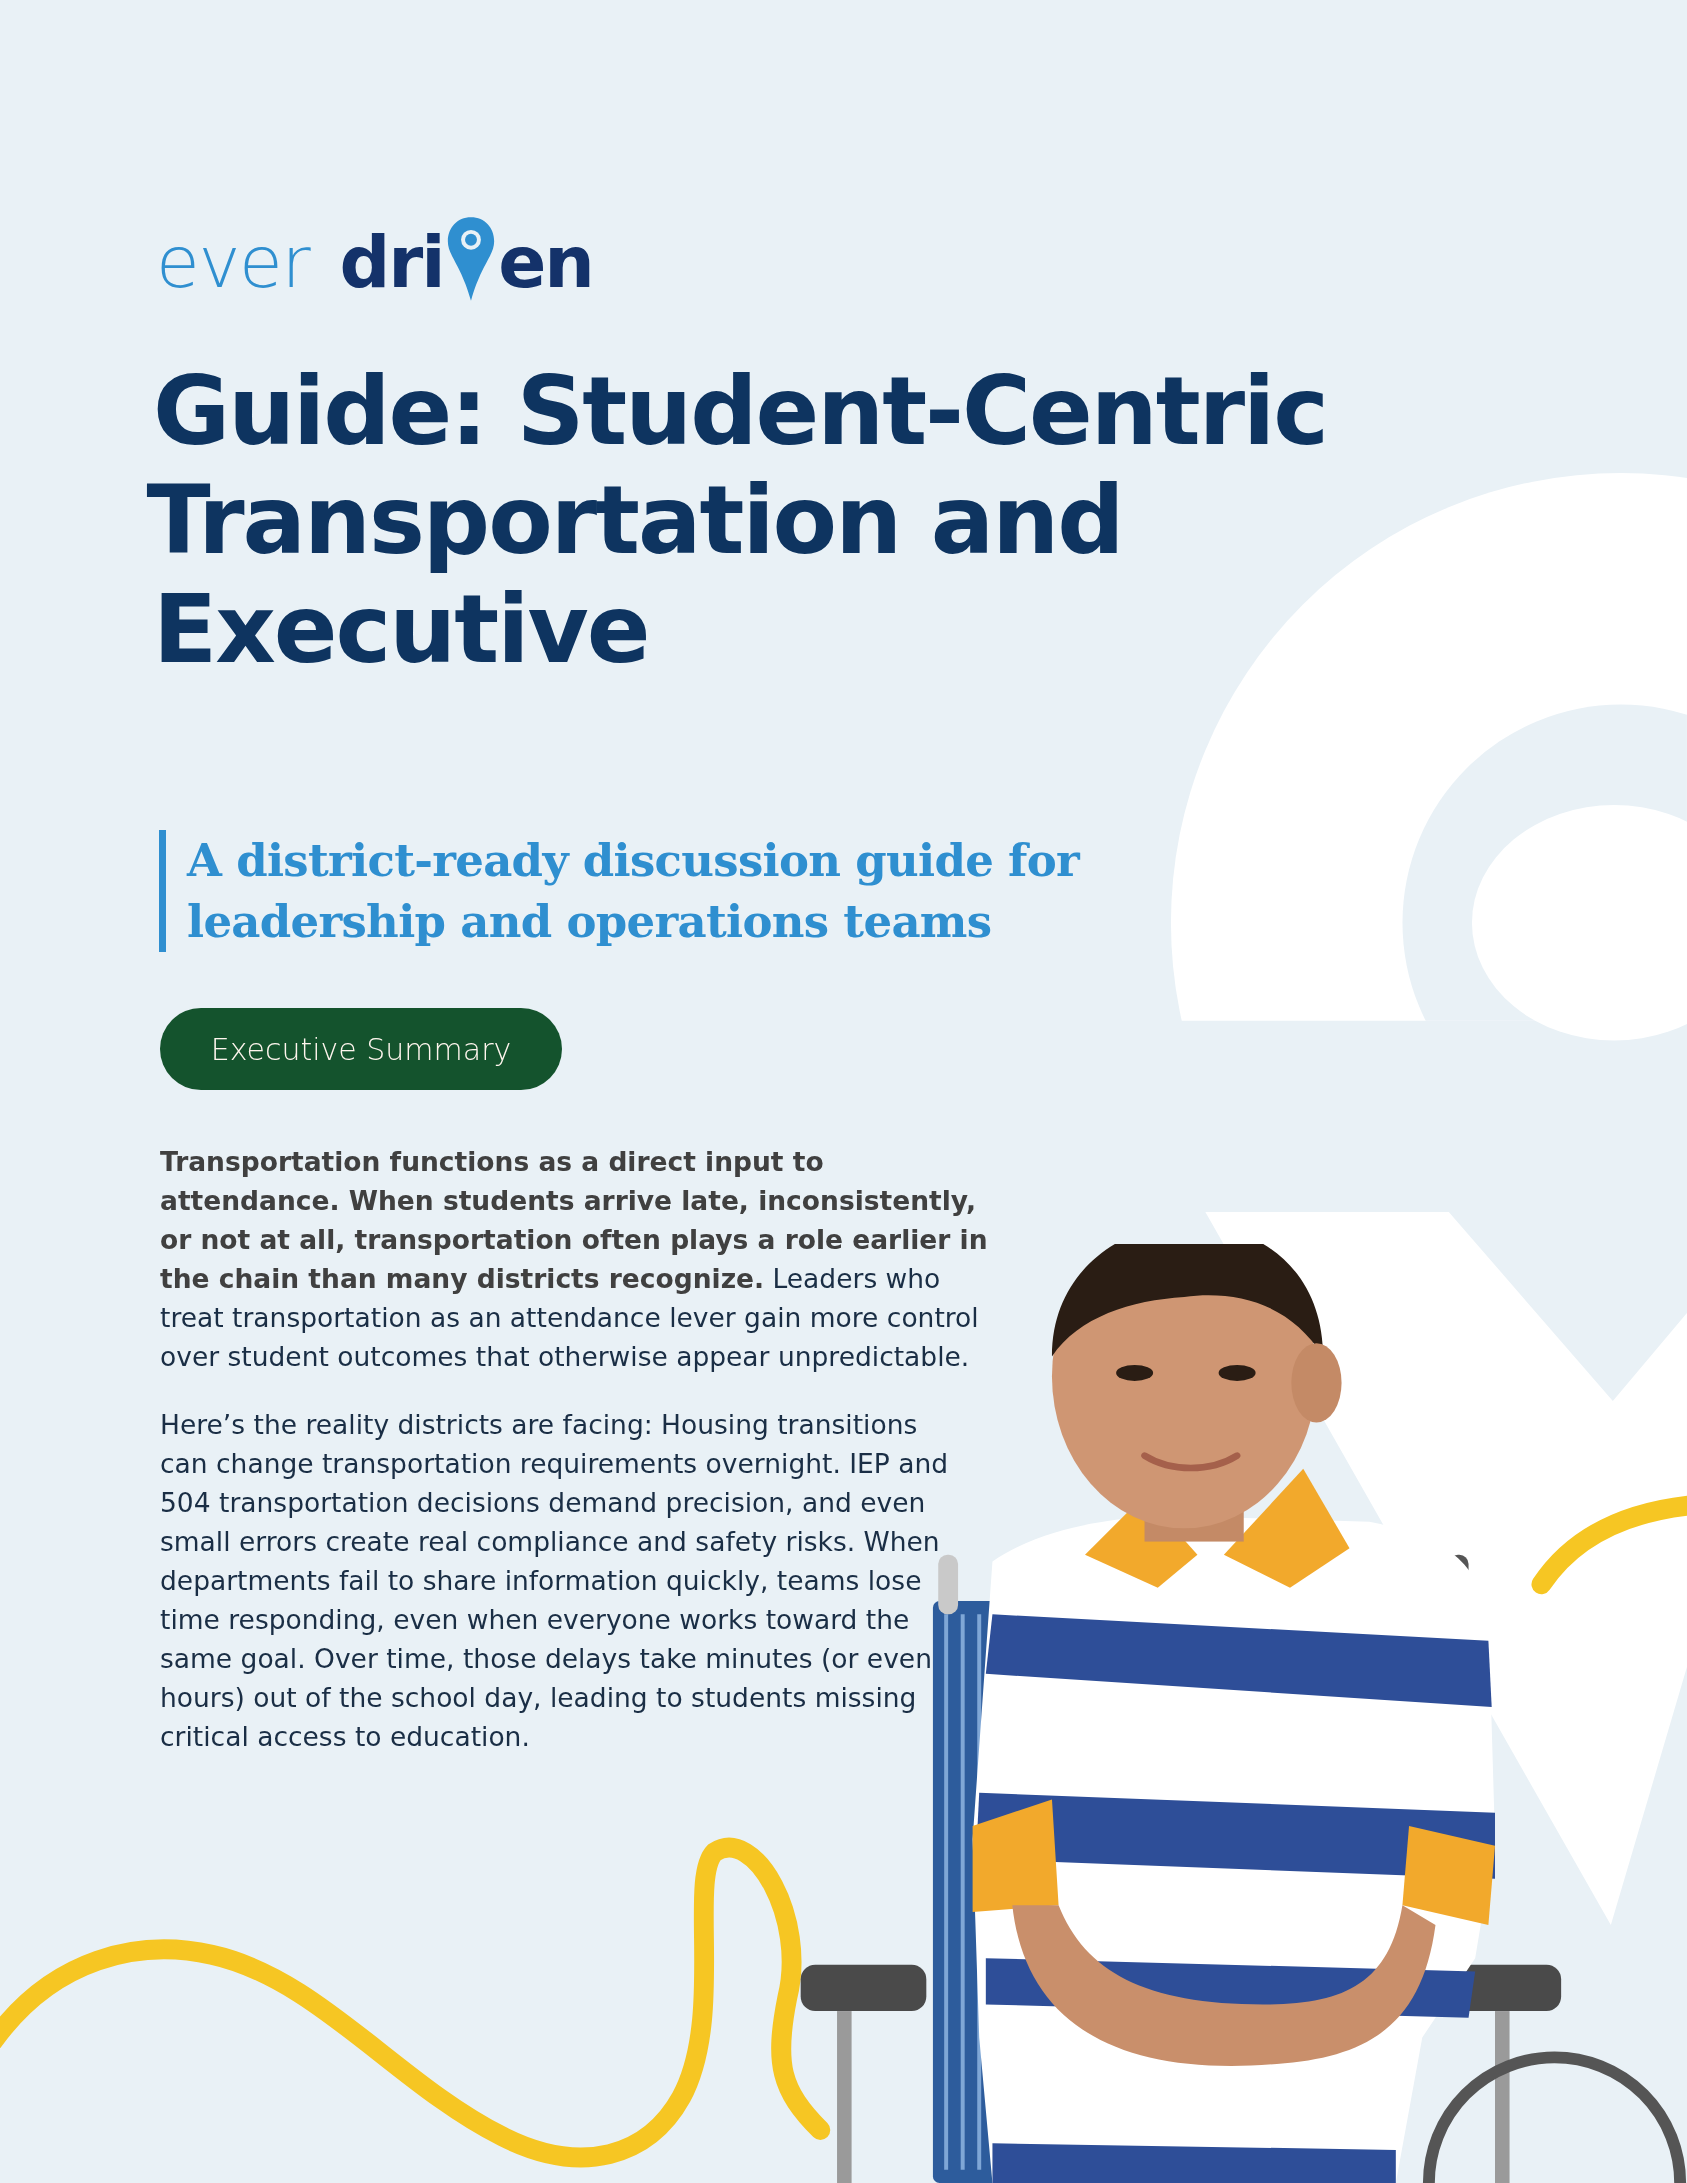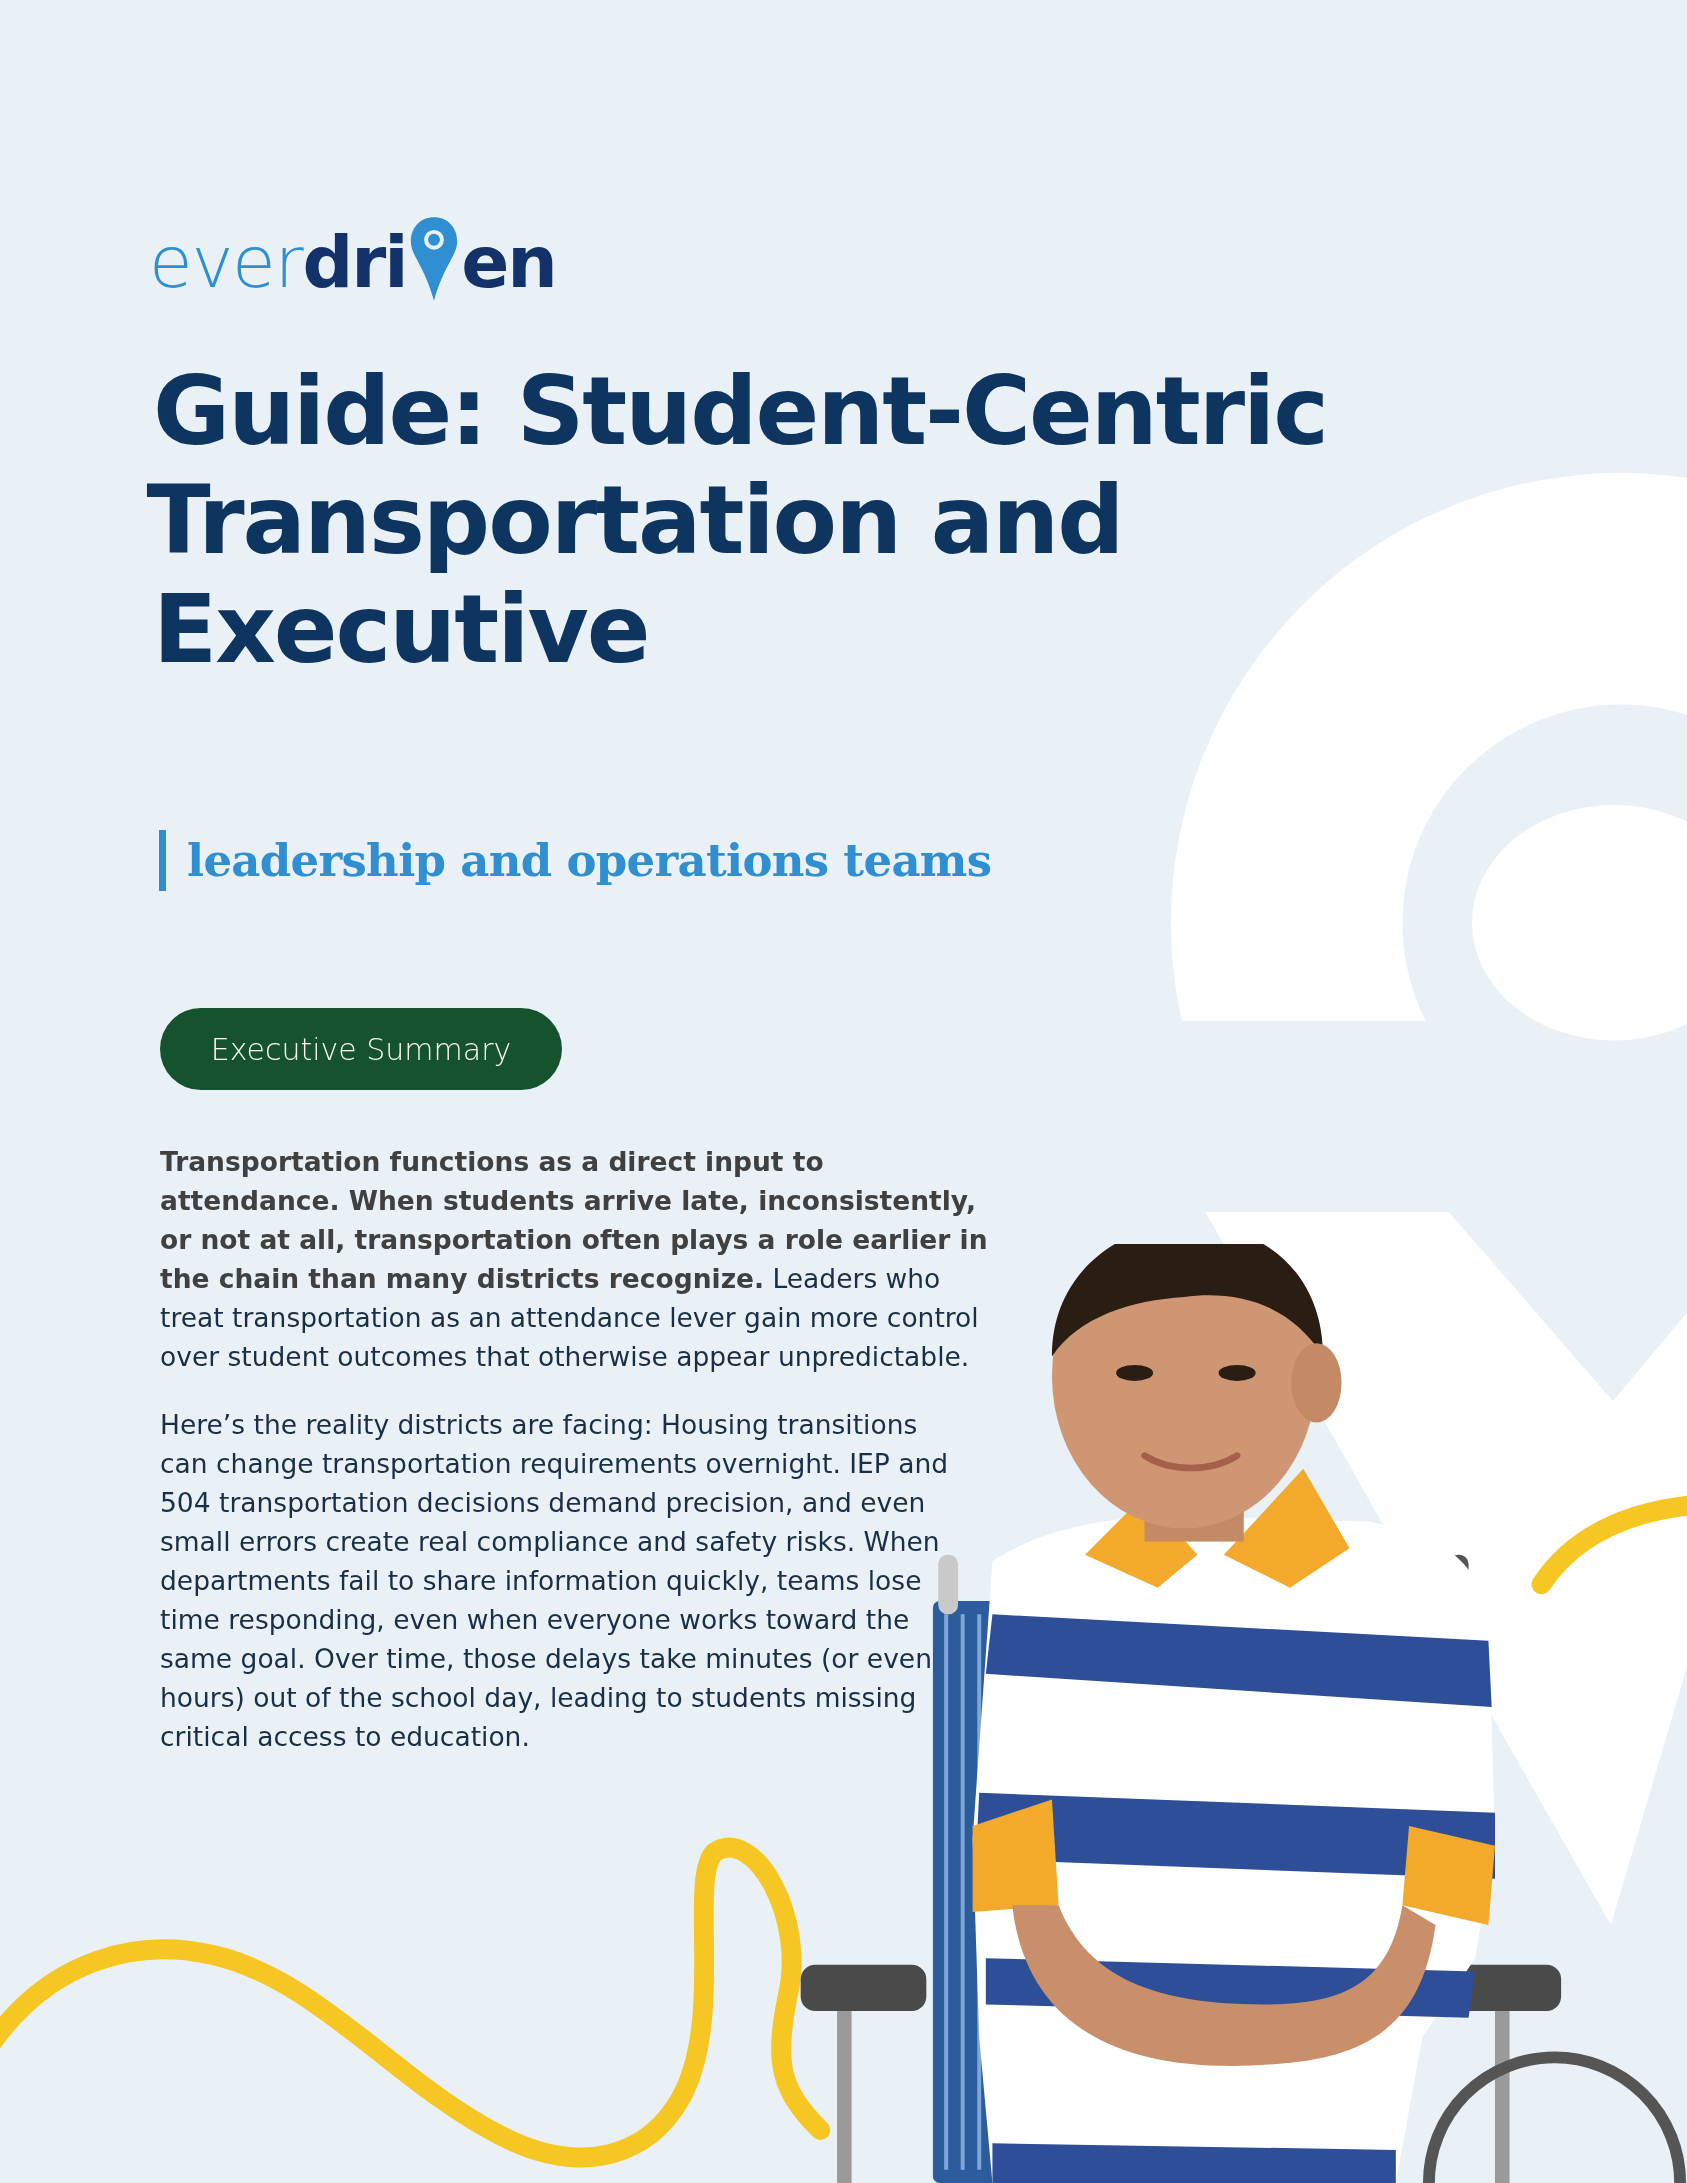--- a/index.html
+++ b/index.html
@@ -3,21 +3,21 @@
 <meta charset="utf-8">
 <style>
   html, body { margin: 0; padding: 0; }
   body {
     width: 1687px; height: 2183px; overflow: hidden;
     background: #e9f1f6;
     position: relative;
     font-family: "DejaVu Sans", sans-serif;
   }
   .bg-deco { position: absolute; left: 0; top: 0; width: 1687px; height: 2183px; z-index: 0; }
-  .logo { position: absolute; left: 149px; top: 205px; height: 93px; z-index: 2; display: flex; align-items: flex-end; }
+  .logo { position: absolute; left: 156px; top: 205px; height: 93px; z-index: 2; display: flex; align-items: flex-end; gap: 30px; }
   .logo .ever { font-family: "DejaVu Sans", sans-serif; font-weight: 300; font-size: 71px; color: #2f8fd0; letter-spacing: -1.3px; line-height: 1; }
   .logo .driven { font-family: "DejaVu Sans", sans-serif; font-weight: 700; font-size: 71px; color: #14326a; letter-spacing: -2px; line-height: 1; display: flex; align-items: flex-end; justify-content: space-between; }
   .logo .pin { display: inline-block; width: 52px; height: 86px; margin: 0 1.3px; position: relative; top: 4px; }
   .title {
     position: absolute; left: 153px; top: 357px; width: 1191px; z-index: 2;
     font-family: "DejaVu Sans", sans-serif; font-weight: 700;
     font-size: 94px; line-height: 109px; color: #0e3460; letter-spacing: -2px;
     margin: 0;
   }
   .subtitle {
@@ -83,20 +83,21 @@
   </span>
 </div>
 
 <h1 class="title">
   <span style="display:block">Guide: Student-Centric</span>
   <span style="display:block;margin-left:-6.6px">Transportation and</span>
   <span style="display:block">Executive</span>
 </h1>
 
 <div class="subtitle">
+  <span style="display:block">A district-ready discussion guide for</span>
   <span style="display:block">leadership and operations teams</span>
 </div>
 
 <div class="exec-btn">Executive Summary</div>
 
 <p class="body-text p1"><b>Transportation functions as a direct input to attendance. When students arrive late, inconsistently, or not at all, transportation often plays a role earlier in the chain than many districts recognize.</b><span> Leaders who treat transportation as an attendance lever gain more control over student outcomes that otherwise appear unpredictable.</span></p>
 
 <p class="body-text p2">Here’s the reality districts are facing: Housing transitions can change transportation requirements overnight. IEP and 504 transportation decisions demand precision, and even small errors create real compliance and safety risks. When departments fail to share information quickly, teams lose time responding, even when everyone works toward the same goal. Over time, those delays take minutes (or even hours) out of the school day, leading to students missing critical access to education.</p>
 
 <svg class="photo" viewBox="0 0 1380 1420" xmlns="http://www.w3.org/2000/svg">

